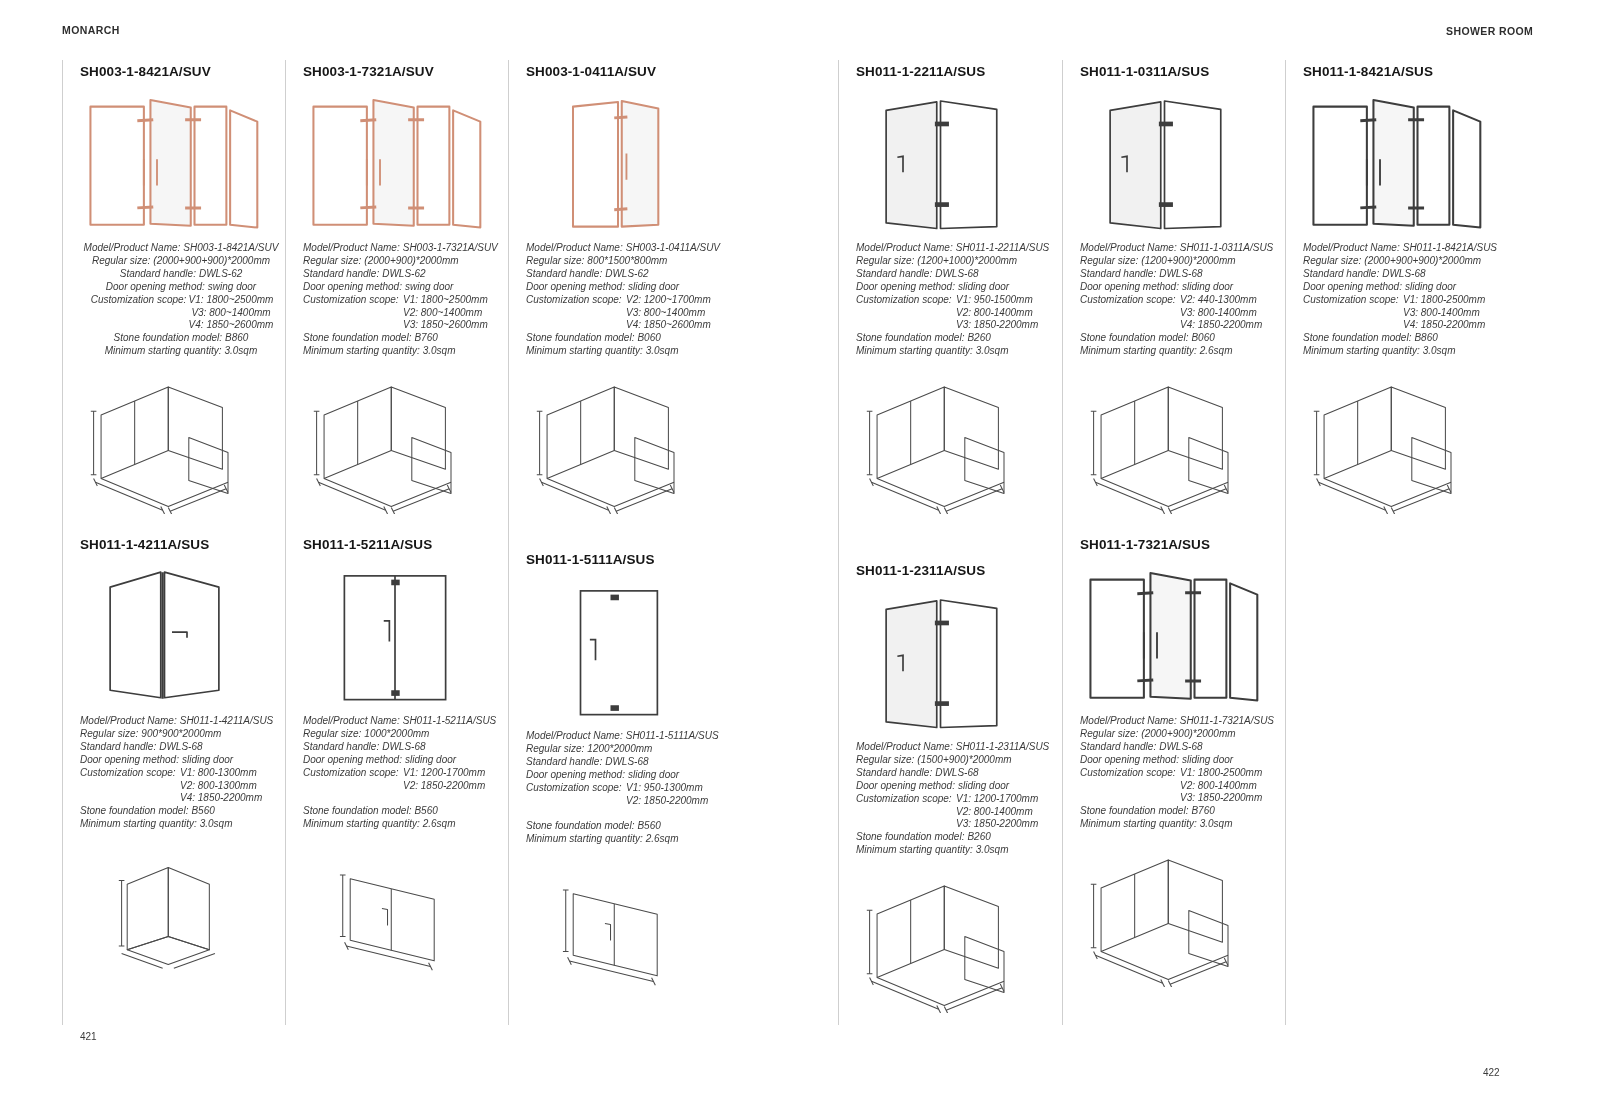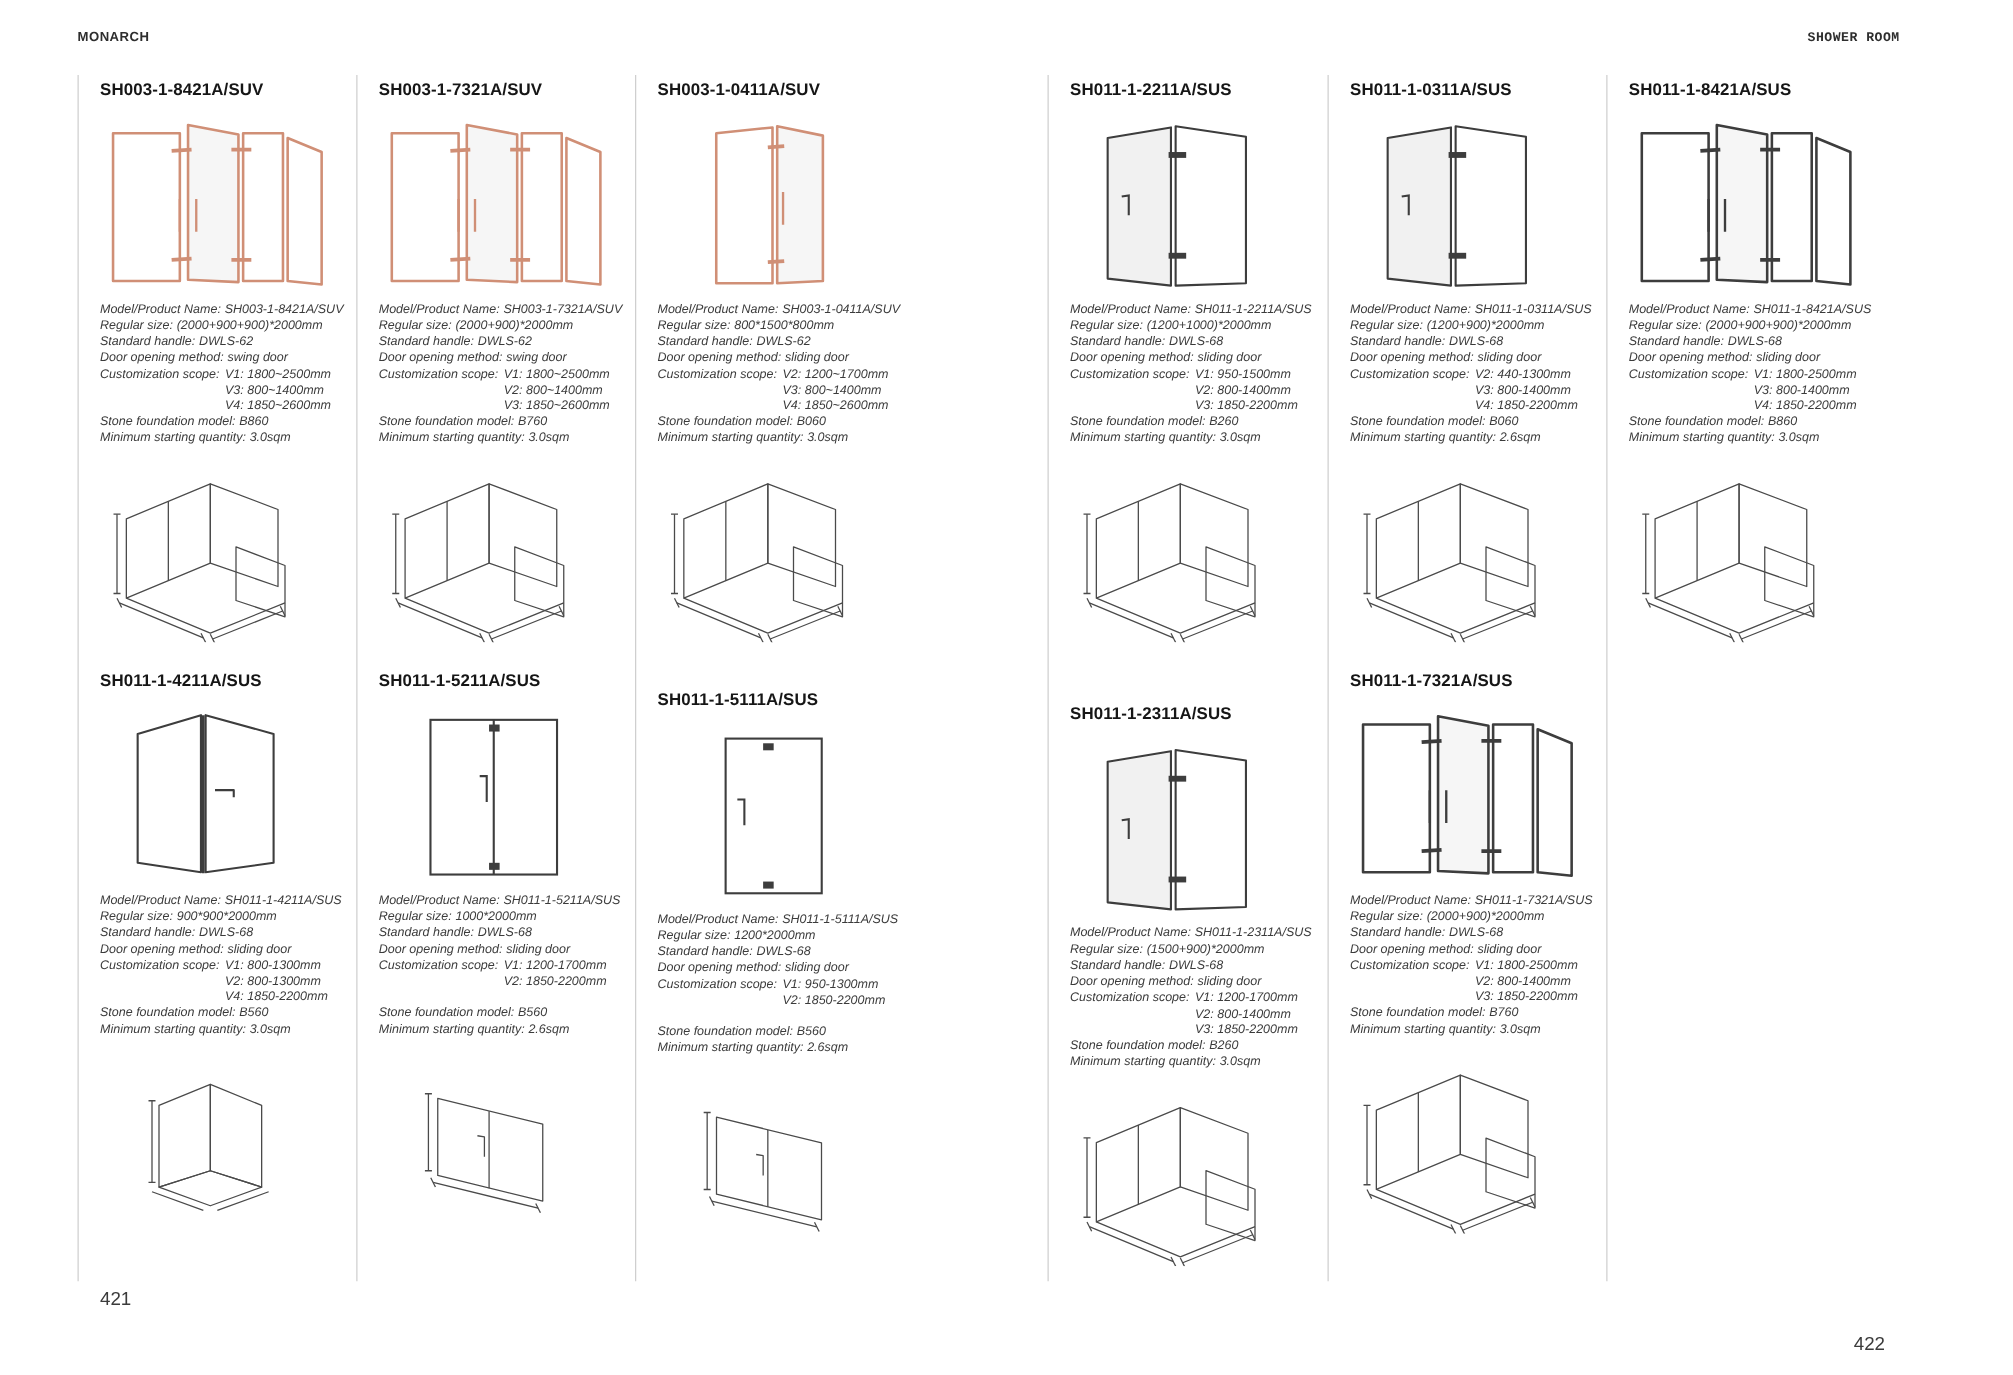--- a/index.html
+++ b/index.html
@@ -1,21 +1,21 @@
 <!DOCTYPE html>
 <html><head>
 <meta charset="utf-8">
 <style>
   html,body{margin:0;padding:0;}
   body{
     width:1610px;height:1100px;position:relative;background:#ffffff;
     font-family:"Liberation Sans", sans-serif;color:#3b3b3b;overflow:hidden;
   }
   .hdr{position:absolute;font-size:10.5px;font-weight:bold;letter-spacing:.4px;color:#2e2e2e;}
-  .pageno{position:absolute;font-size:15px;color:#3b3b3b;}
+  .pageno{position:absolute;font-size:10px;color:#3b3b3b;}
   .vline{position:absolute;top:60px;height:965px;width:1px;background:#cfcfcf;}
   .cell{position:absolute;width:223px;height:470px;}
   .title{position:absolute;top:4px;left:18px;font-size:13.5px;font-weight:bold;color:#161616;letter-spacing:.1px;white-space:nowrap;}
   .pimg{position:absolute;top:26px;left:10px;width:200px;height:150px;}
   .pimg svg{width:200px;height:150px;}
   .rose{color:#d08f76;}
   .dark{color:#3d3d3d;}
   .specs{position:absolute;top:182px;left:18px;width:202px;font-size:10px;line-height:12.9px;color:#3b3b3b;font-style:italic;}
   .sl{min-height:12.9px;white-space:nowrap;}
   .lb{margin-right:3px;}
@@ -132,32 +132,32 @@
           <line x1="136" y1="124" x2="140" y2="132"></line>
         <line x1="44" y1="30" x2="44" y2="96"></line>
         <line x1="41" y1="30" x2="47" y2="30"></line>
           <line x1="41" y1="96" x2="47" y2="96"></line>
       </g>
     </symbol>
   </defs>
 </svg>
 
 <div class="hdr" style="left:62px;top:24px;">MONARCH</div>
-<div class="hdr" style="left:1446px;top:25px;font-family:Liberation Mono, monospace;">SHOWER ROOM</div>
+<div class="hdr" style="left:1446px;top:25px;">SHOWER ROOM</div>
 <div class="pageno" style="left:80px;top:1031px;">421</div>
 <div class="pageno" style="left:1483px;top:1031px;margin-top:36px;">422</div>
 
 <div class="vline" style="left:62px;"></div>
 <div class="vline" style="left:285px;"></div>
 <div class="vline" style="left:508px;"></div>
 <div class="vline" style="left:838px;"></div>
 <div class="vline" style="left:1062px;"></div>
 <div class="vline" style="left:1285px;"></div>
 
-<div class="cell" style="left:62px;top:60px;">
+<div class="cell" style="left:62px;top:60px;text-align:center;">
   <div class="title">SH003-1-8421A/SUV</div>
   <div class="pimg rose"><svg viewBox="0 0 200 160">
         <use href="#d-3panel"></use>
       </svg></div>
   <div class="specs">
     <div class="sl"><span class="lb">Model/Product Name:</span><span>SH003-1-8421A/SUV</span></div>
     <div class="sl"><span class="lb">Regular size:</span><span>(2000+900+900)*2000mm</span></div>
     <div class="sl"><span class="lb">Standard handle:</span><span>DWLS-62</span></div>
     <div class="sl"><span class="lb">Door opening method:</span><span>swing door</span></div>
     <div class="sl"><span class="lb w">Customization scope:</span><span>V1: 1800~2500mm</span></div>

